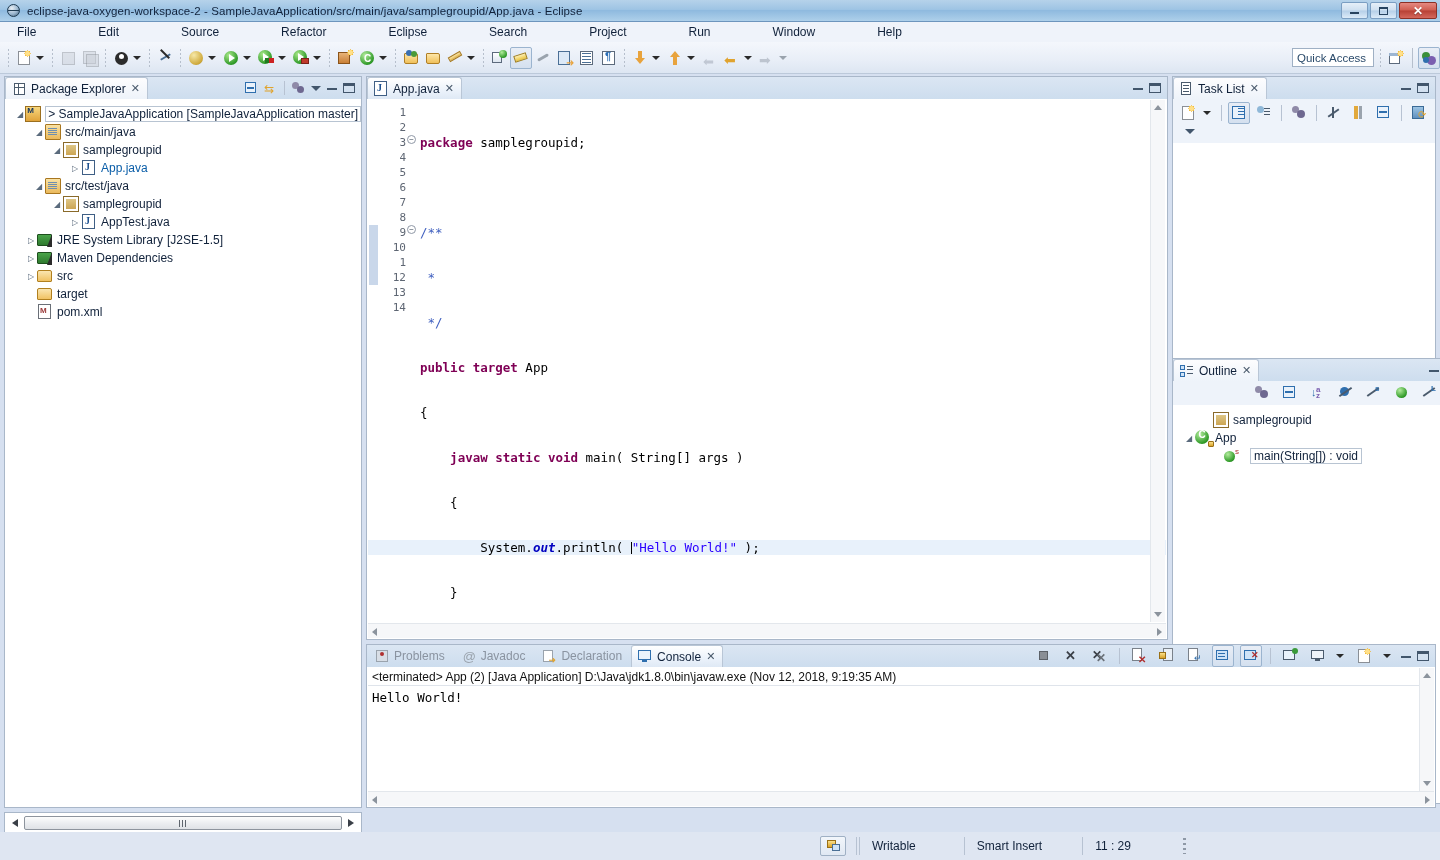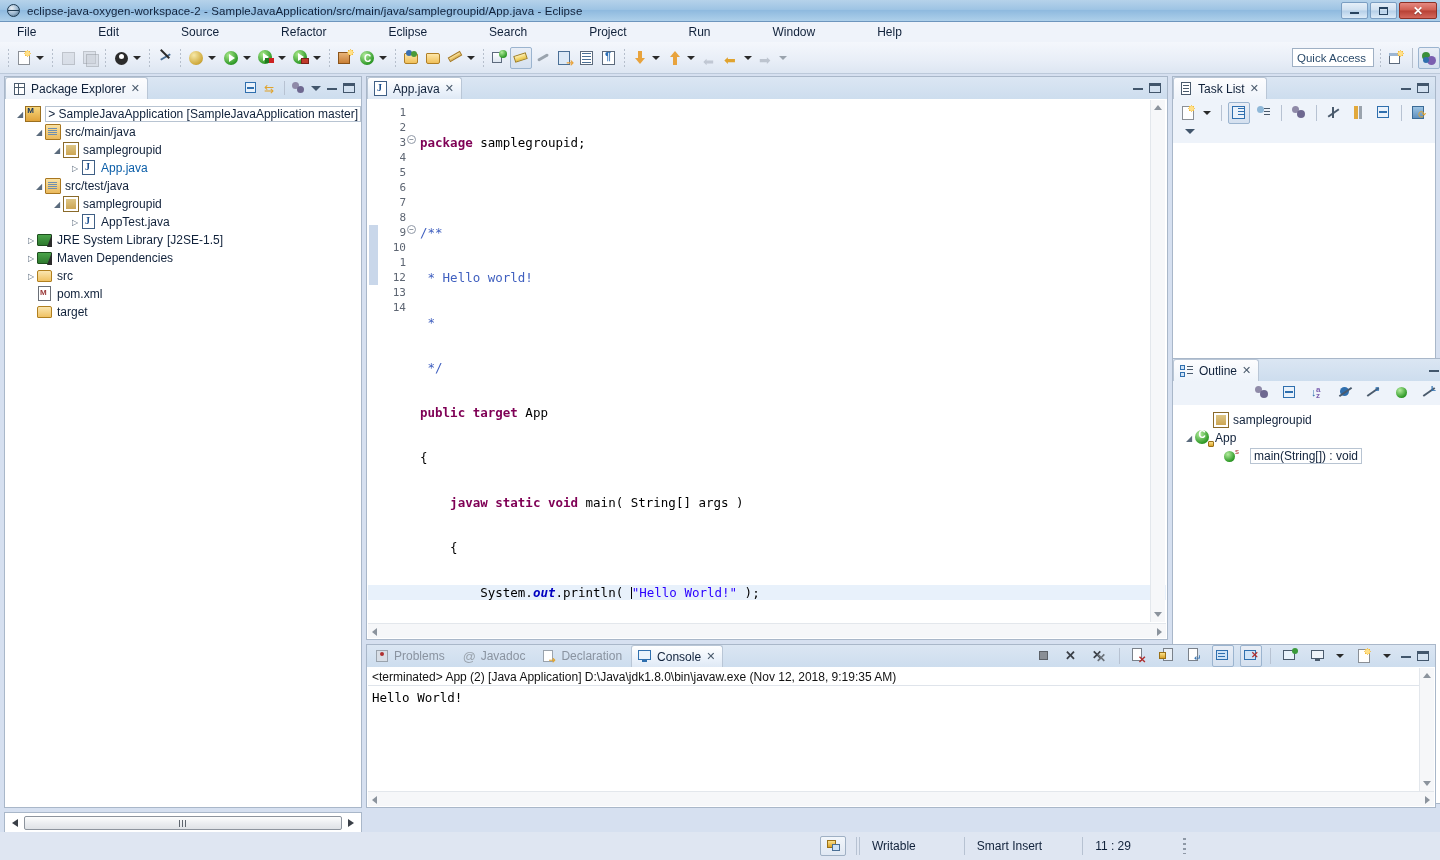--- a/index.html
+++ b/index.html
@@ -552,30 +552,30 @@
       <div class="trow">
         <span class="twist" style="margin-left:20px">▷</span>
         <span class="ticon">
             <span class="i-folder" style="position:absolute;left:0;top:2px"></span>
           </span>
         <span class="tlabel">src</span>
       </div>
       <div class="trow">
         <span class="twist" style="margin-left:20px"></span>
         <span class="ticon">
-            <span class="i-xml" style="position:absolute;left:1px;top:0"></span>
-          </span>
-        <span class="tlabel">pom.xml</span>
+            <span class="i-folder" style="position:absolute;left:0;top:2px"></span>
+          </span>
+        <span class="tlabel">target</span>
       </div>
       <div class="trow">
         <span class="twist" style="margin-left:20px"></span>
         <span class="ticon">
-            <span class="i-folder" style="position:absolute;left:0;top:2px"></span>
-          </span>
-        <span class="tlabel">target</span>
+            <span class="i-xml" style="position:absolute;left:1px;top:0"></span>
+          </span>
+        <span class="tlabel">pom.xml</span>
       </div>
     </div>
   </div>
 
   <div id="pkg-hscroll">
     <span class="sbar-arw-l"></span>
     <span class="sbar-thumb">
         <span class="grip"></span>
       </span>
     <span class="sbar-arw-r"></span>
@@ -620,21 +620,20 @@
 
       <div class="fold-col">
         <span class="fold" style="top:35px">−</span>
         <span class="fold" style="top:125px">−</span>
       </div>
 
       <div class="code">
         <div class="ln"><span class="kw">package</span> samplegroupid;</div>
         <div class="ln"></div>
         <div class="ln"><span class="cm">/**</span></div>
-        <div class="ln"><span class="cm"> * Hello world!</span></div>
         <div class="ln"><span class="cm"> *</span></div>
         <div class="ln"><span class="cm"> */</span></div>
         <div class="ln"><span class="kw">public target</span> App</div>
         <div class="ln">{</div>
         <div class="ln">    <span class="kw">javaw static void</span> main( String[] args )</div>
         <div class="ln">    {</div>
         <div class="ln cur">        System.<span class="fld">out</span>.println( <span class="caret"></span><span class="str">"Hello World!"</span> );</div>
         <div class="ln">    }</div>
         
         

